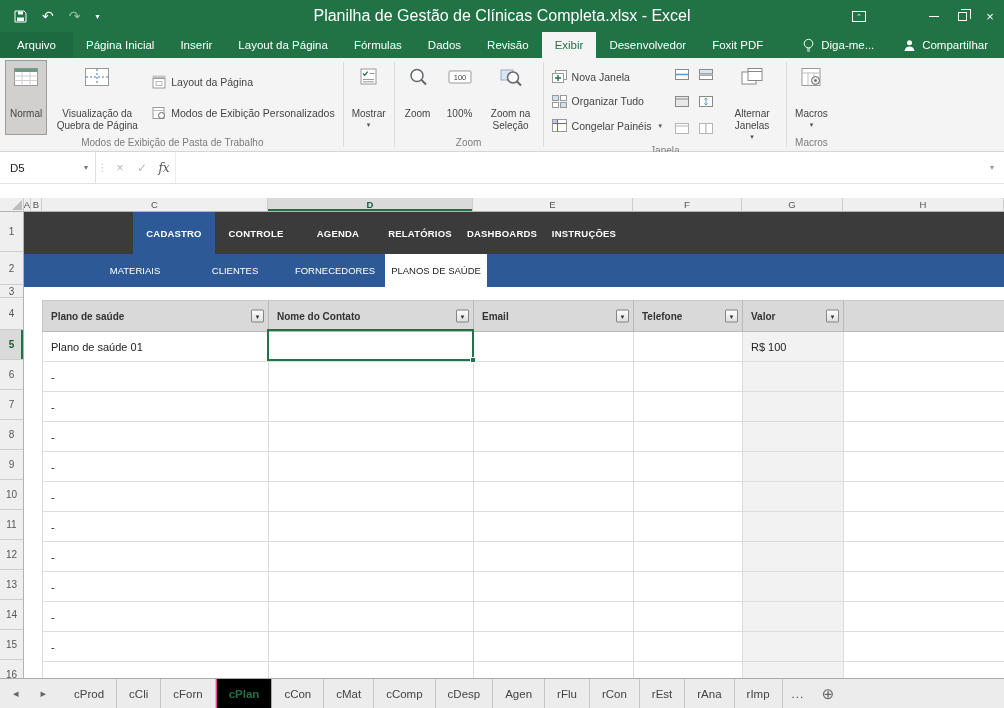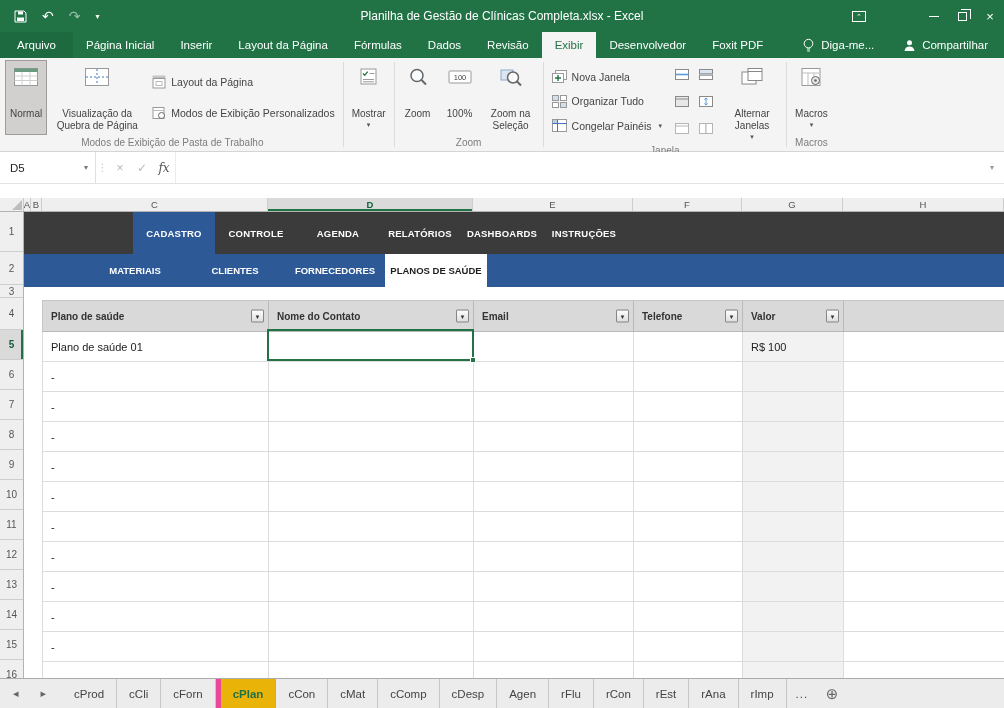--- a/index.html
+++ b/index.html
@@ -6,21 +6,21 @@
   html,body{width:1004px;height:708px;overflow:hidden;background:#fff;
     font-family:"Liberation Sans","DejaVu Sans",sans-serif;-webkit-font-smoothing:antialiased}
   .app{width:1004px;height:708px;position:relative;display:flex;flex-direction:column}
 
   
   .titlebar{height:32px;background:#217346;display:flex;align-items:center;color:#fff;position:relative;flex:none}
   .qat{display:flex;align-items:center;gap:15px;padding-left:14px;z-index:2}
   .qbtn{display:flex;align-items:center;justify-content:center;font-size:14px;color:#fff;cursor:default}
   .qbtn.dim{opacity:.55}
   .qbtn.small{font-size:8px}
-  .wtitle{position:absolute;left:0;right:0;text-align:center;font-size:12px;color:#fff}
+  .wtitle{position:absolute;left:0;right:0;text-align:center;font-size:16px;color:#fff}
   .winctrl{margin-left:auto;display:flex;align-items:stretch;height:100%;z-index:2}
   .ropts{width:30px;display:flex;align-items:center;justify-content:center;margin-right:46px}
   .ropts .box{width:14px;height:11px;border:1px solid #fff;display:flex;align-items:center;justify-content:center;font-size:7px;line-height:1}
   .wbtn{width:28px;display:flex;align-items:center;justify-content:center;font-size:13px}
   .minline{width:10px;height:1px;background:#fff}
   .restore{position:relative;width:9px;height:9px;border:1px solid #fff}
   .restore::before{content:"";position:absolute;left:2px;top:-4px;width:9px;height:9px;border:1px solid #fff;border-left:none;border-bottom:none}
 
   
   .rtabs{height:26px;background:#217346;display:flex;align-items:stretch;color:#fff;flex:none}
@@ -72,42 +72,42 @@
   .rowheads{width:24px;background:#efefef;border-right:1px solid #b3b3b3;flex:none}
   .rh{border-bottom:1px solid #cdcdcd;font-size:10px;color:#555;display:flex;align-items:center;justify-content:center}
   .rh.sel{background:#dadada;box-shadow:inset -2px 0 0 #217346;color:#13603a;font-weight:bold}
   .h40{height:40px}.h33{height:33px}.h13{height:13px}.h32{height:32px}.h30{height:30px}
   .canvas{flex:1;position:relative;background:#fff}
 
   .banner-main{height:42px;background:#3b3b3b;display:flex;align-items:stretch;padding-left:109px}
   .mtab{width:82px;display:flex;align-items:center;justify-content:center;color:#fff;font-size:9.5px;font-weight:bold;letter-spacing:.2px;white-space:nowrap}
   .mtab.active{background:#2d5a97}
   .banner-sub{height:33px;background:#2d5a97;display:flex;align-items:stretch;padding-left:61px}
-  .stab{width:100px;display:flex;align-items:center;justify-content:center;color:#fff;font-size:9.5px;font-weight:bold;white-space:nowrap}
+  .stab{width:100px;display:flex;align-items:center;justify-content:center;color:#fff;font-size:9.5px;font-weight:normal;white-space:nowrap}
   .stab.active{background:#fff;color:#1d1d1d;width:102px}
   .spacer13{height:13px}
 
   .thead{margin-left:18px;display:flex;height:32px;background:#d9d9d9;border-top:1px solid #c6c6c6;border-bottom:1px solid #b9b9b9;border-left:1px solid #c6c6c6}
   .th{position:relative;display:flex;align-items:center;padding:0 20px 0 8px;font-size:10px;font-weight:bold;color:#333;border-right:1px solid #b9b9b9;white-space:nowrap;overflow:hidden}
   .filter{position:absolute;right:4px;top:50%;transform:translateY(-50%);width:13px;height:13px;
     background:linear-gradient(#fefefe,#dedede);border:1px solid #858585;font-size:6px;color:#333;
     display:flex;align-items:center;justify-content:center;border-radius:1px}
   .trow{margin-left:18px;display:flex;height:30px;border-bottom:1px solid #dcdcdc;border-left:1px solid #dcdcdc}
   .td{font-size:11px;color:#222;padding:0 8px;display:flex;align-items:center;border-right:1px solid #dcdcdc;white-space:nowrap;overflow:hidden}
   .td.gcol{background:#f2f2f2}
 
   .acell{position:absolute;left:243px;top:117px;width:207px;height:32px;border:2px solid #217346;z-index:3;pointer-events:none}
   .acell .handle{position:absolute;right:-4px;bottom:-4px;width:6px;height:6px;background:#217346;border:1px solid #fff}
 
   
   .sheetbar{height:30px;background:#ececec;border-top:1px solid #ababab;display:flex;align-items:stretch;font-size:11.5px;color:#444;flex:none}
   .nav{display:flex;align-items:center;gap:22px;padding:0 16px 0 13px;color:#666;font-size:11px}
   .shtab{display:flex;align-items:center;padding:0 12px;border-right:1px solid #c6c6c6;white-space:nowrap}
   .shtab:first-of-type{border-left:1px solid #c6c6c6}
-  .shtab.active{background:#eab308;color:#1e7145;font-weight:bold;border-left:5px solid #ec4899;border-right:1px solid #a9a9a9}
+  .shtab.active{background:#000000;color:#1e7145;font-weight:bold;border-left:1px solid #ec4899;border-right:1px solid #a9a9a9}
   .ovf{display:flex;align-items:center;padding:0 9px;letter-spacing:1px}
   .addsheet{display:flex;align-items:center;justify-content:center;width:30px;color:#666;font-size:15px}
 </style>
 </head>
 <body>
 
 <div class="app">
 
   <div class="titlebar">
     <div class="qat">

